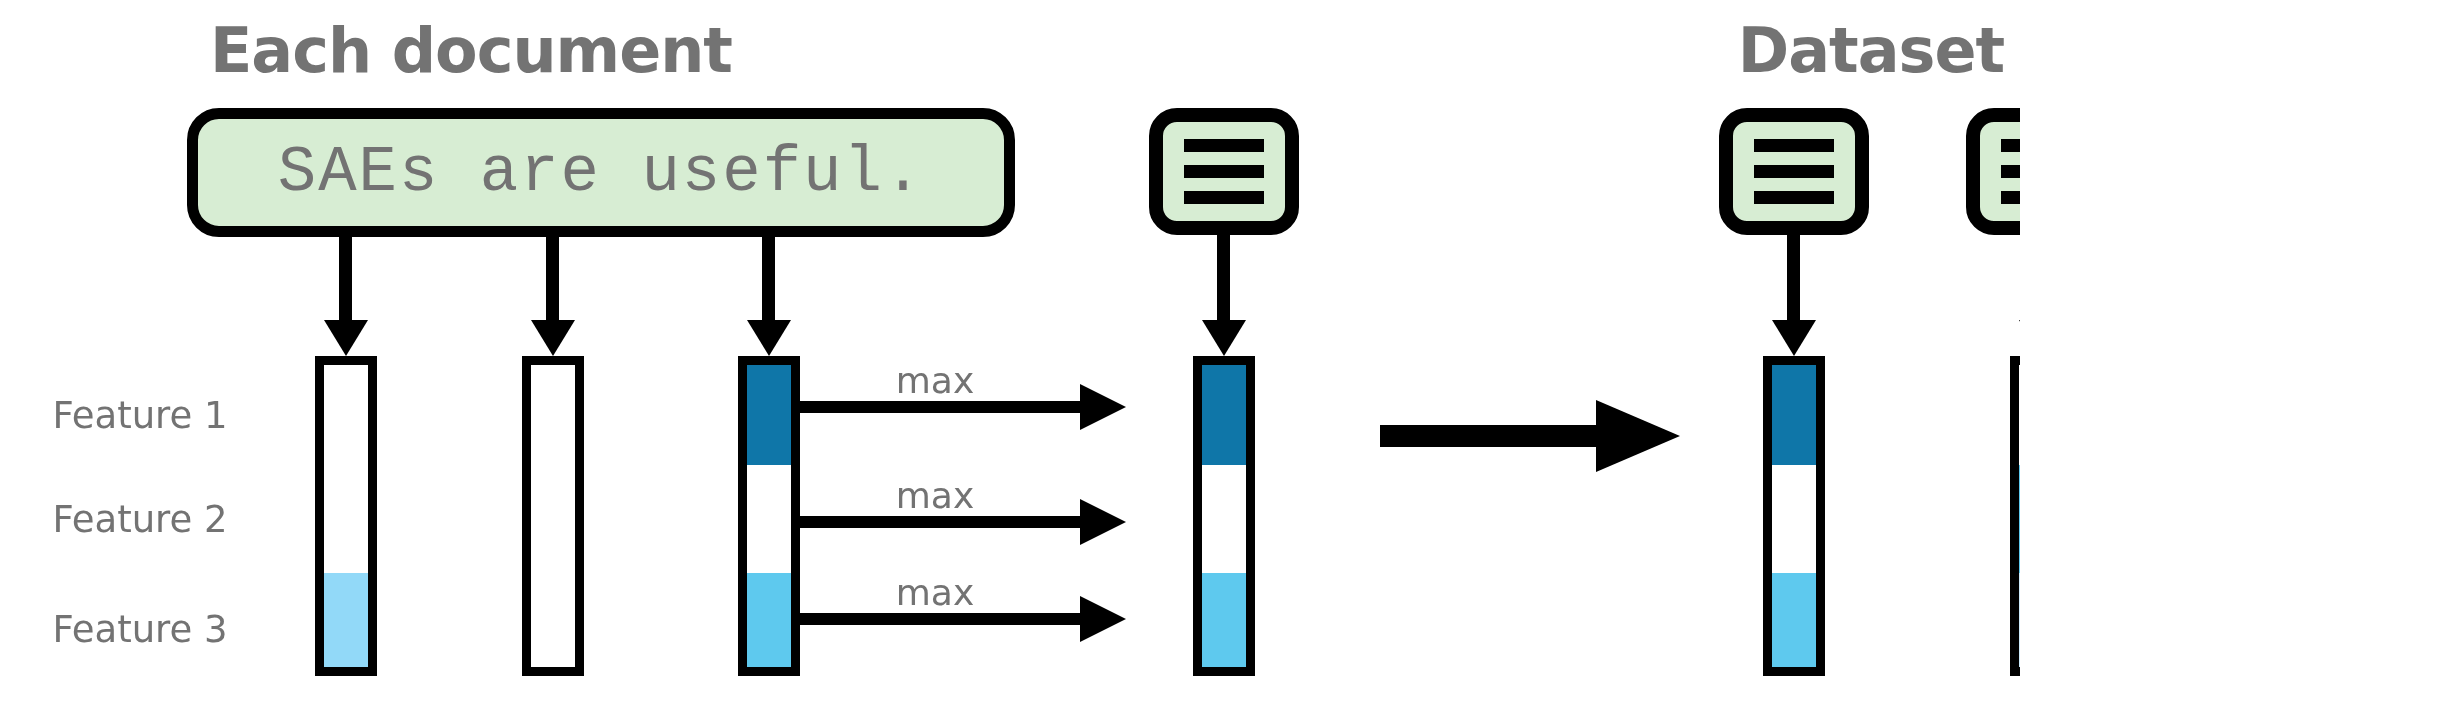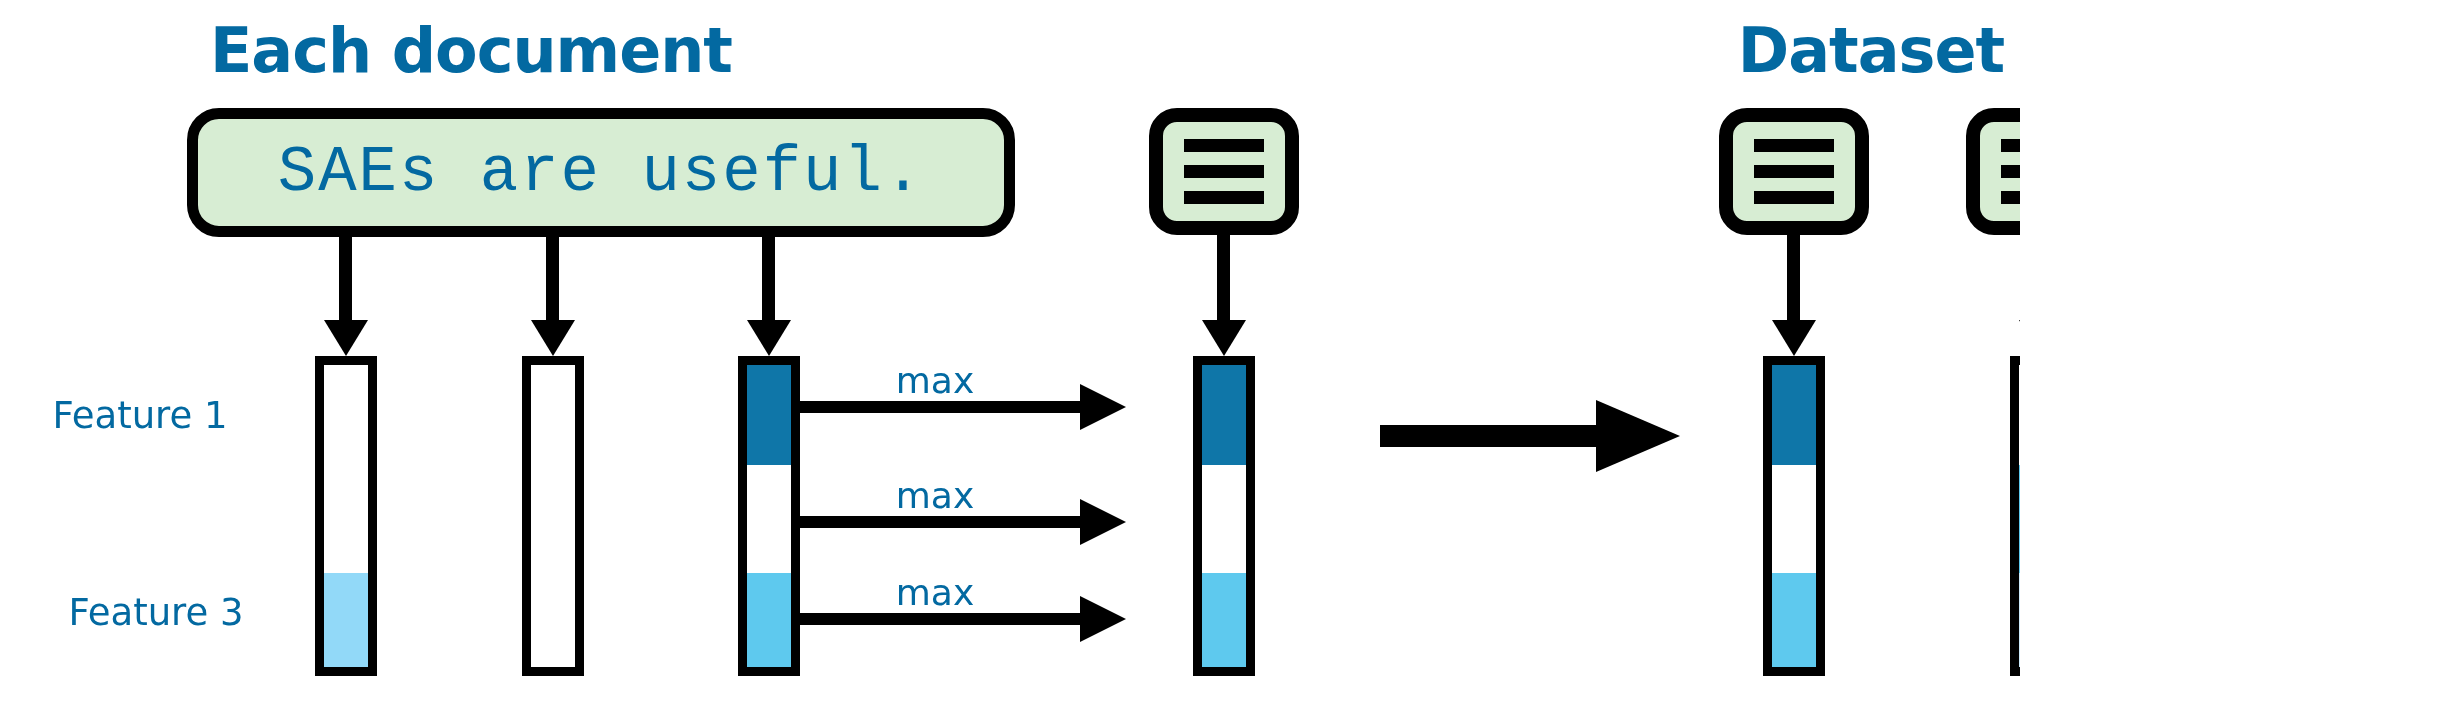--- a/index.html
+++ b/index.html
@@ -1,18 +1,18 @@
 <!DOCTYPE html>
 <html><head>
 <meta charset="utf-8">
 <style>
   html,body{margin:0;padding:0;background:#ffffff;}
   #canvas{
     position:relative;width:2020px;height:722px;background:#ffffff;overflow:hidden;
-    font-family:"DejaVu Sans","Liberation Sans",sans-serif;color:#0369a1;
+    font-family:"DejaVu Sans","Liberation Sans",sans-serif;color:#737373;
   }
   .title{
     position:absolute;top:14px;font-size:62px;font-weight:600;letter-spacing:-1px;
     white-space:nowrap;transform:translateX(-50%);
   }
   
   .sentence-box{
     position:absolute;left:175px;top:108px;width:828px;height:129px;
     box-sizing:border-box;border:11px solid #000;border-radius:32px;
     display:flex;align-items:center;justify-content:center;
@@ -125,21 +125,22 @@
   <div class="varrow" style="left:2019px;">
     <div class="vshaft"></div>
     <div class="vhead"></div>
   </div>
   <div class="varrow" style="left:2278px;">
     <div class="vshaft"></div>
     <div class="vhead"></div>
   </div>
 
   <div class="feature-label" style="top:397px;">Feature 1</div>
-  <div class="feature-label" style="top:594px;margin-left:16px;">Feature 3</div>
+  <div class="feature-label" style="top:501px;">Feature 2</div>
+  <div class="feature-label" style="top:611px;">Feature 3</div>
 
   <div class="bar" style="left:315px;">
       <div class="seg s1"></div>
       <div class="seg s2"></div>
       <div class="seg s3" style="background-color: rgb(146, 217, 248);"></div>
     </div>
   <div class="bar" style="left:522px;">
       <div class="seg s1"></div>
       <div class="seg s2"></div>
       <div class="seg s3"></div>

